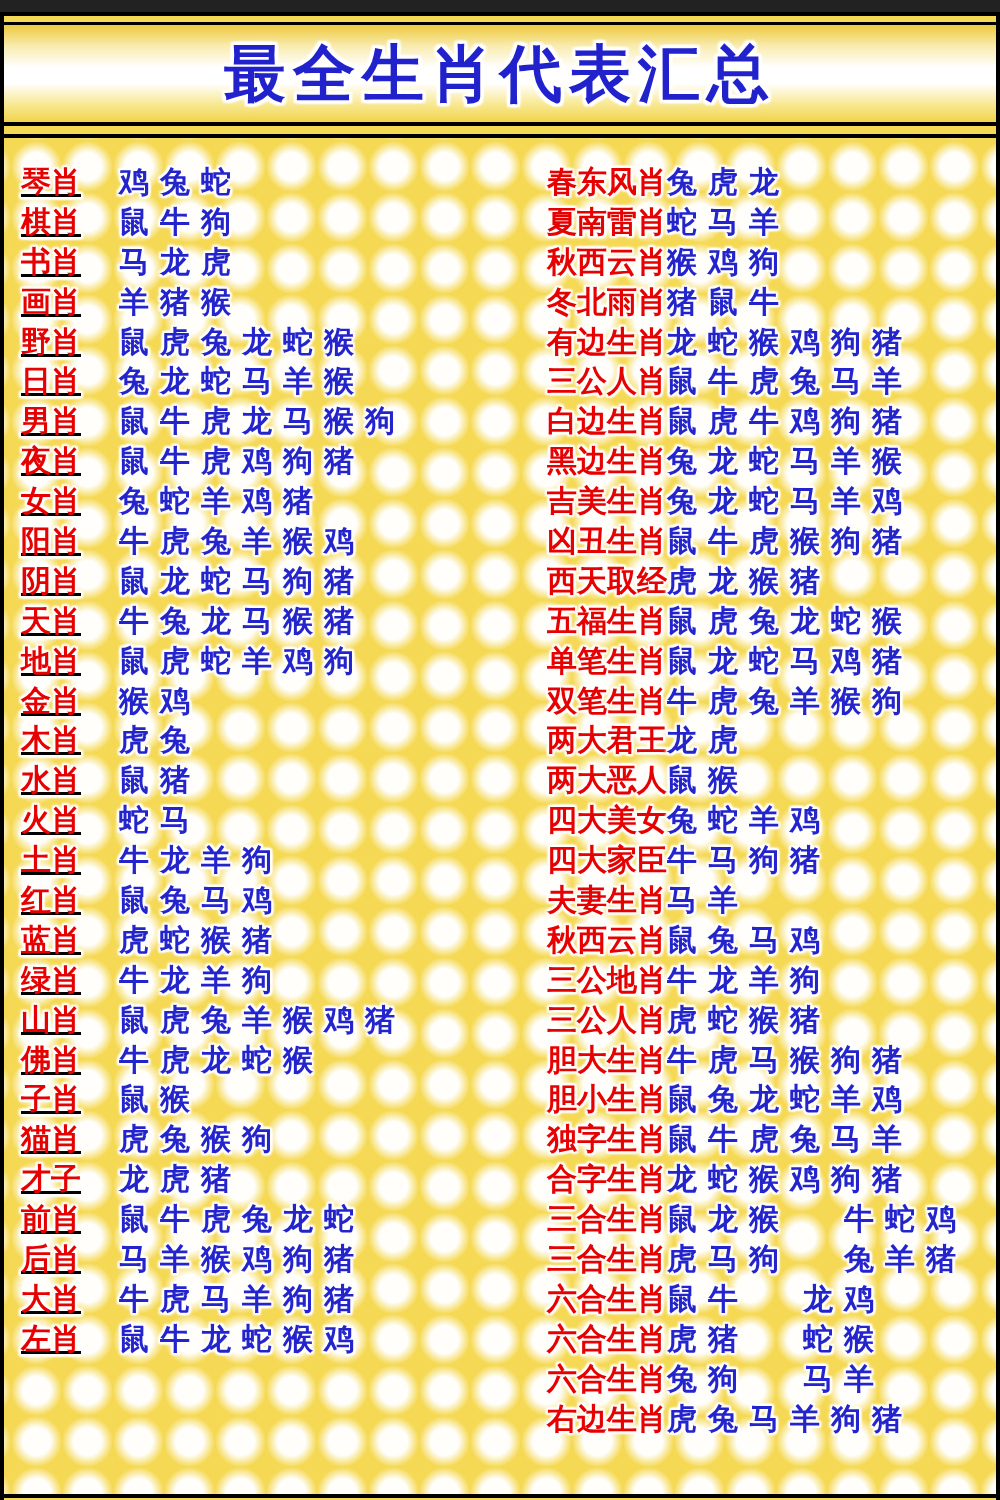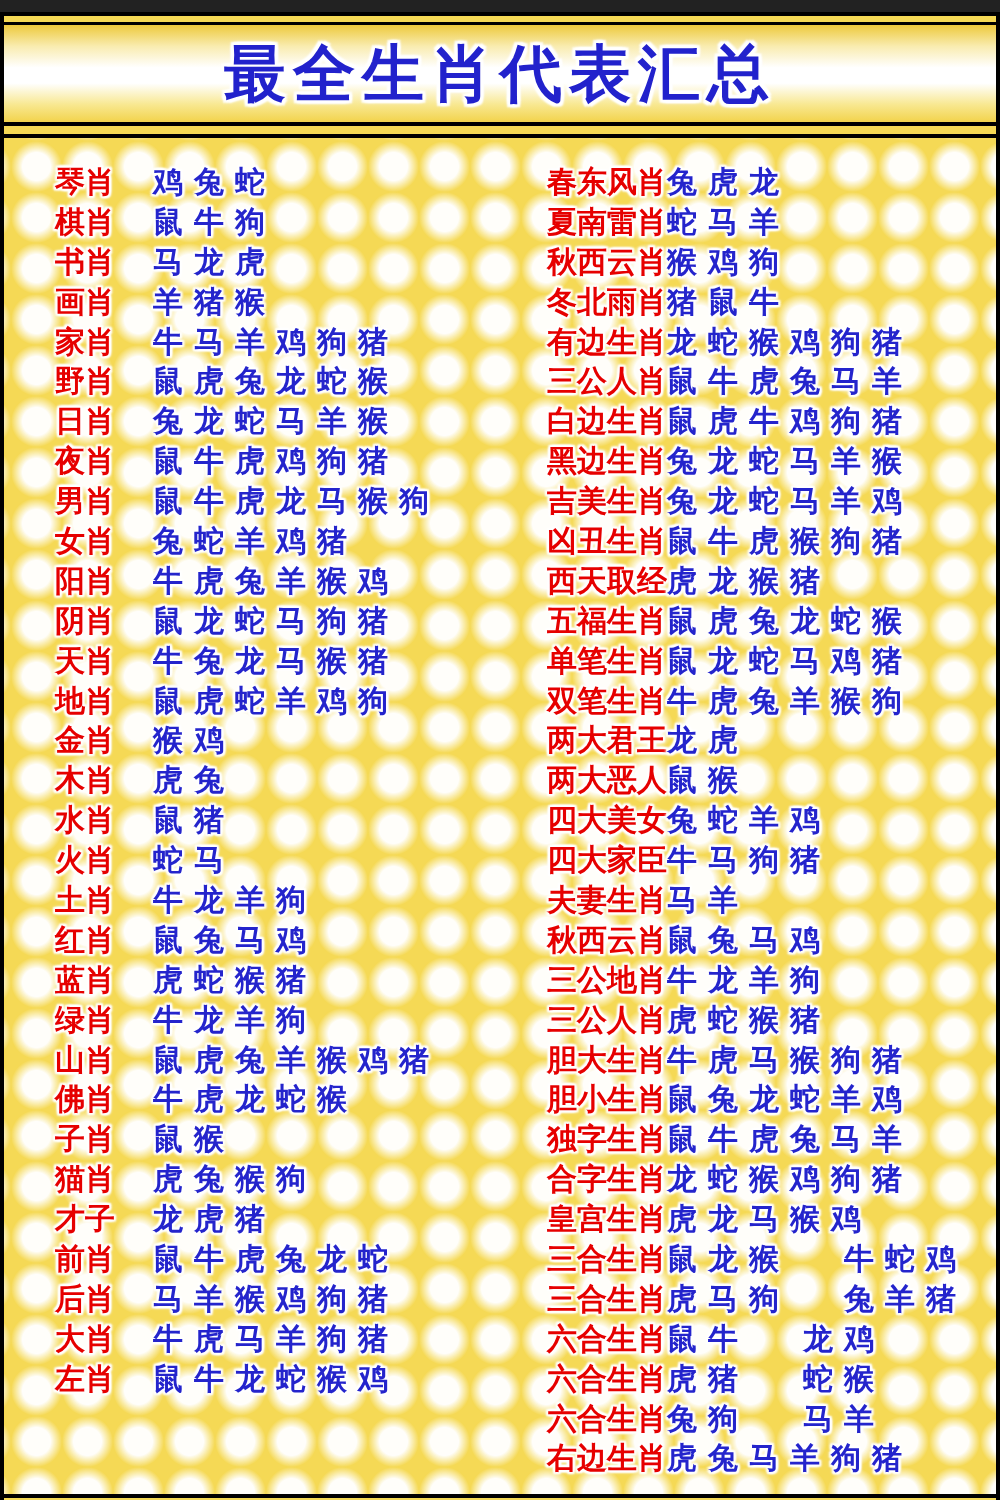--- a/index.html
+++ b/index.html
@@ -22,21 +22,21 @@
     text-shadow:-3px -3px 2px #fff,3px -3px 2px #fff,-3px 3px 2px #fff,3px 3px 2px #fff,
                 0 -3px 2px #fff,0 3px 2px #fff,-3px 0 2px #fff,3px 0 2px #fff,0 0 6px #fff;
   }
   .content{
     position:absolute;left:4px;right:4px;top:126px;height:1356px;
     background-color:var(--bg-yellow,#f5d955);
     background-image:radial-gradient(closest-side,rgba(255,255,255,.97) 55%,rgba(255,255,255,0) 100%);
     background-size:51px 51px;background-position:7px 3px;
   }
   .col{position:absolute;top:24px;}
-  .col-left{left:51px;}
+  .col-left{left:17px;text-decoration:underline;}
   .col-right{left:505px;text-align:right;}
   .row{display:flex;align-items:center;height:39.9px;white-space:nowrap;}
   .row-label{
     color:var(--label-red,#e60000);font-weight:bold;font-size:30px;line-height:1;flex:0 0 auto;
     text-shadow:-2px -2px 2px #fff,2px -2px 2px #fff,-2px 2px 2px #fff,2px 2px 2px #fff,
                 0 -2px 2px #fff,0 2px 2px #fff,-2px 0 2px #fff,2px 0 2px #fff,0 0 5px #fff;
   }
   .col-left .row-label{width:98px;}
   .col-right .row-label{width:158px;}
   .row-values{font-weight:bold;font-size:30px;line-height:1;color:var(--value-blue,#2424cc);}
@@ -68,40 +68,36 @@
         </div>
         <div class="row">
           <span class="row-label">书肖</span>
           <span class="row-values"><span class="zc">马</span><span class="zc">龙</span><span class="zc">虎</span></span>
         </div>
         <div class="row">
           <span class="row-label">画肖</span>
           <span class="row-values"><span class="zc">羊</span><span class="zc">猪</span><span class="zc">猴</span></span>
         </div>
         <div class="row">
-          <span class="row-label">家肖</span>
-          <span class="row-values"><span class="zc">牛</span><span class="zc">马</span><span class="zc">羊</span><span class="zc">鸡</span><span class="zc">狗</span><span class="zc">猪</span></span>
-        </div>
-        <div class="row">
           <span class="row-label">野肖</span>
           <span class="row-values"><span class="zc">鼠</span><span class="zc">虎</span><span class="zc">兔</span><span class="zc">龙</span><span class="zc">蛇</span><span class="zc">猴</span></span>
         </div>
         <div class="row">
           <span class="row-label">日肖</span>
           <span class="row-values"><span class="zc">兔</span><span class="zc">龙</span><span class="zc">蛇</span><span class="zc">马</span><span class="zc">羊</span><span class="zc">猴</span></span>
         </div>
         <div class="row">
+          <span class="row-label">男肖</span>
+          <span class="row-values"><span class="zc">鼠</span><span class="zc">牛</span><span class="zc">虎</span><span class="zc">龙</span><span class="zc">马</span><span class="zc">猴</span><span class="zc">狗</span></span>
+        </div>
+        <div class="row">
           <span class="row-label">夜肖</span>
           <span class="row-values"><span class="zc">鼠</span><span class="zc">牛</span><span class="zc">虎</span><span class="zc">鸡</span><span class="zc">狗</span><span class="zc">猪</span></span>
         </div>
         <div class="row">
-          <span class="row-label">男肖</span>
-          <span class="row-values"><span class="zc">鼠</span><span class="zc">牛</span><span class="zc">虎</span><span class="zc">龙</span><span class="zc">马</span><span class="zc">猴</span><span class="zc">狗</span></span>
-        </div>
-        <div class="row">
           <span class="row-label">女肖</span>
           <span class="row-values"><span class="zc">兔</span><span class="zc">蛇</span><span class="zc">羊</span><span class="zc">鸡</span><span class="zc">猪</span></span>
         </div>
         <div class="row">
           <span class="row-label">阳肖</span>
           <span class="row-values"><span class="zc">牛</span><span class="zc">虎</span><span class="zc">兔</span><span class="zc">羊</span><span class="zc">猴</span><span class="zc">鸡</span></span>
         </div>
         <div class="row">
           <span class="row-label">阴肖</span>
           <span class="row-values"><span class="zc">鼠</span><span class="zc">龙</span><span class="zc">蛇</span><span class="zc">马</span><span class="zc">狗</span><span class="zc">猪</span></span>
@@ -280,24 +276,20 @@
           <span class="row-label">胆小生肖</span>
           <span class="row-values"><span class="zc">鼠</span><span class="zc">兔</span><span class="zc">龙</span><span class="zc">蛇</span><span class="zc">羊</span><span class="zc">鸡</span></span>
         </div>
         <div class="row">
           <span class="row-label">独字生肖</span>
           <span class="row-values"><span class="zc">鼠</span><span class="zc">牛</span><span class="zc">虎</span><span class="zc">兔</span><span class="zc">马</span><span class="zc">羊</span></span>
         </div>
         <div class="row">
           <span class="row-label">合字生肖</span>
           <span class="row-values"><span class="zc">龙</span><span class="zc">蛇</span><span class="zc">猴</span><span class="zc">鸡</span><span class="zc">狗</span><span class="zc">猪</span></span>
-        </div>
-        <div class="row">
-          <span class="row-label">皇宫生肖</span>
-          <span class="row-values"><span class="zc">虎</span><span class="zc">龙</span><span class="zc">马</span><span class="zc">猴</span><span class="zc">鸡</span></span>
         </div>
         <div class="row">
           <span class="row-label">三合生肖</span>
           <span class="row-values"><span class="zc">鼠</span><span class="zc">龙</span><span class="zc">猴</span><span class="group-gap"></span><span class="zc">牛</span><span class="zc">蛇</span><span class="zc">鸡</span></span>
         </div>
         <div class="row">
           <span class="row-label">三合生肖</span>
           <span class="row-values"><span class="zc">虎</span><span class="zc">马</span><span class="zc">狗</span><span class="group-gap"></span><span class="zc">兔</span><span class="zc">羊</span><span class="zc">猪</span></span>
         </div>
         <div class="row">

